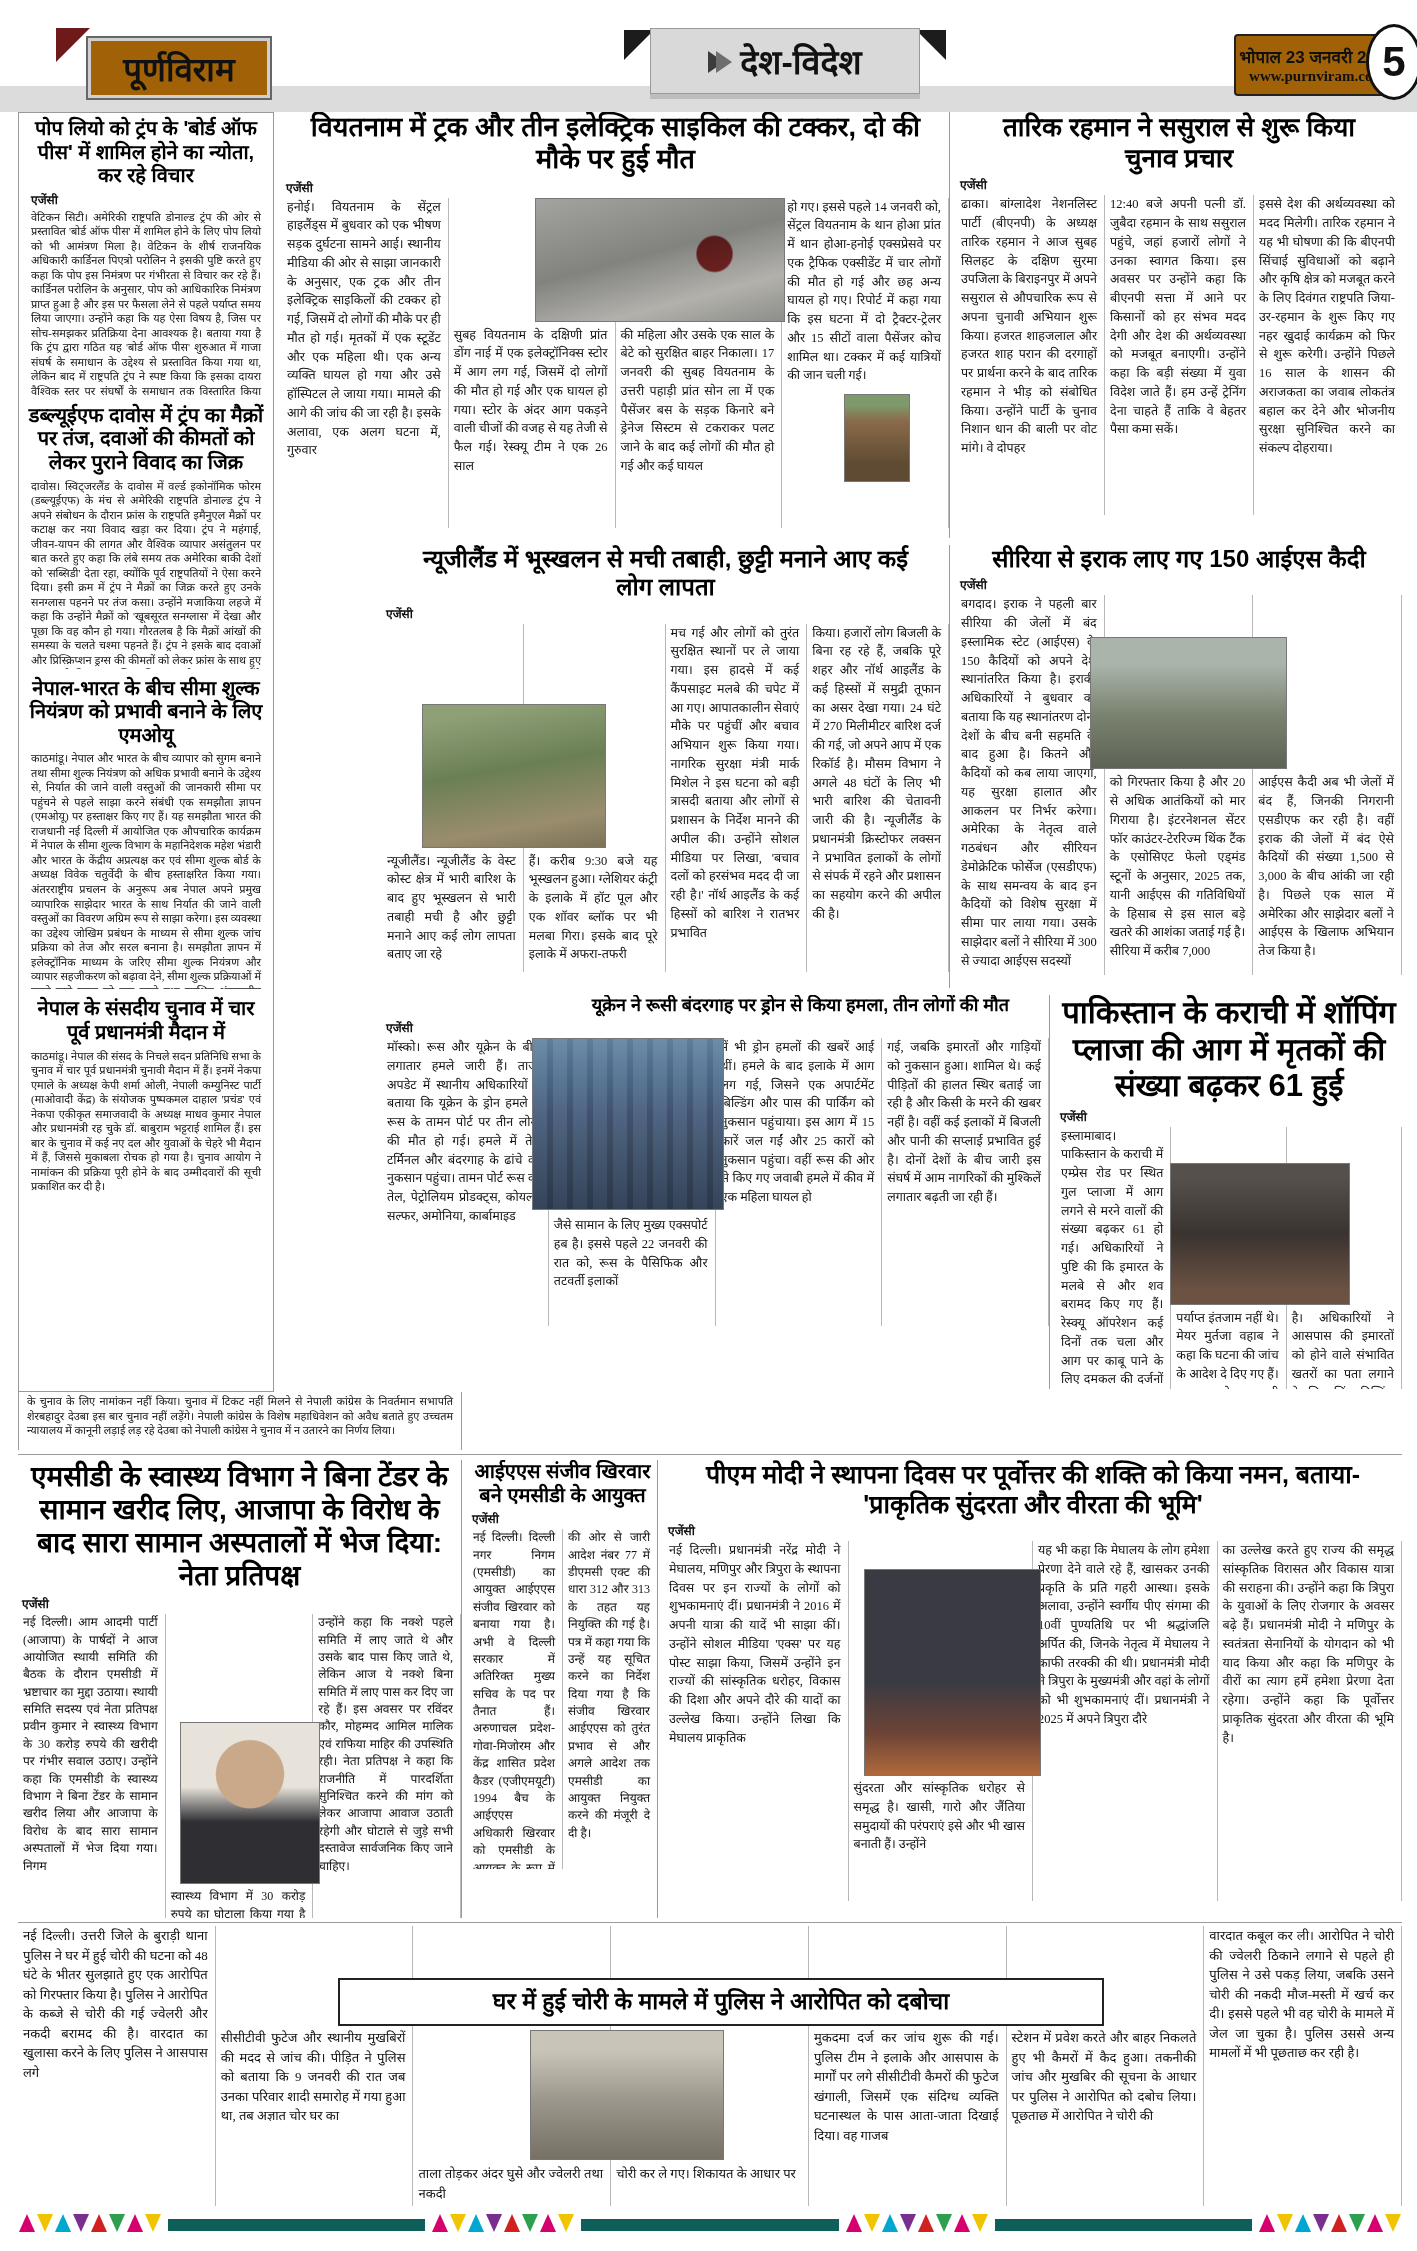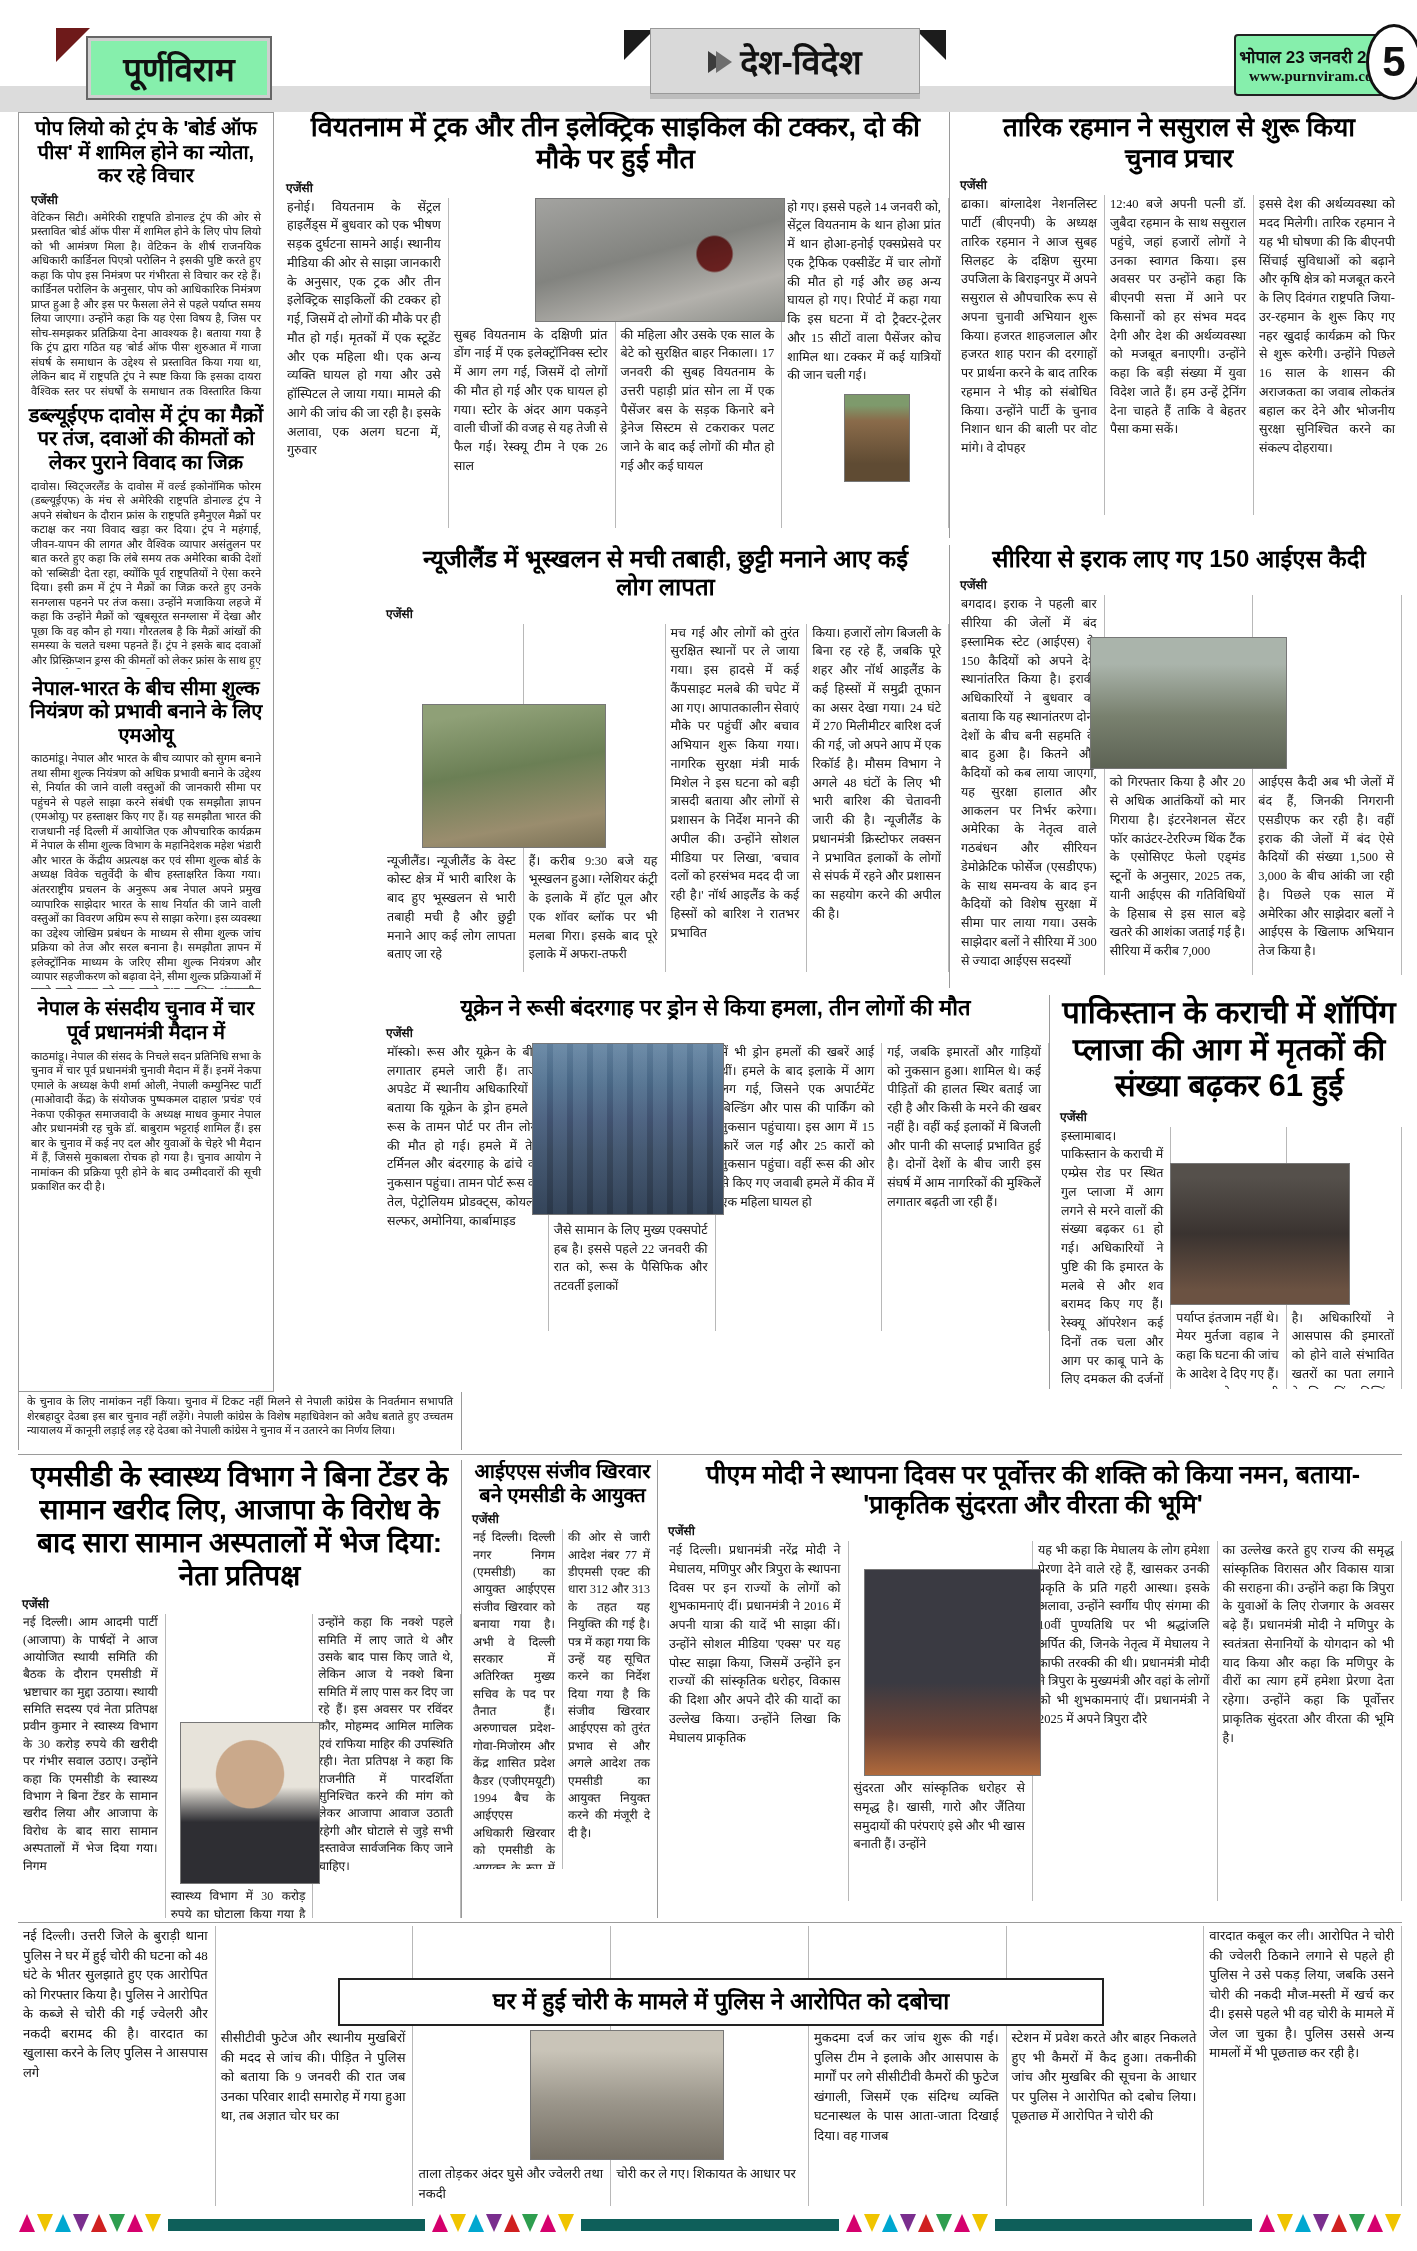--- a/index.html
+++ b/index.html
@@ -1,20 +1,20 @@
 <!DOCTYPE html>
 <html><head>
 <meta charset="utf-8">
 <title>Newspaper</title>
 <style>
   html,body{margin:0;padding:0;background:#f2f2f2;}
   #page{position:relative;width:1417px;height:2251px;background:#ffffff;margin:0 auto;
         font-family:"Liberation Serif","DejaVu Serif",serif;color:#111;overflow:hidden;}
   .band{position:absolute;left:0;top:86px;width:1417px;height:26px;background:#dcdcdc;}
-  .box{position:absolute;background:#86efac;}
+  .box{position:absolute;background:#a16207;}
   .masthead{left:86px;top:36px;width:182px;height:60px;border:2px solid #666;box-shadow:0 0 0 3px #cfcfcf inset;
             display:flex;align-items:center;justify-content:center;font-weight:bold;font-size:33px;
             font-family:"Liberation Sans","DejaVu Sans",sans-serif;}
   .tri-corner{position:absolute;width:0;height:0;}
   .m-tri{left:56px;top:28px;border-top:34px solid #6e1a1a;border-right:34px solid transparent;}
   .b-tri-l{left:624px;top:30px;border-top:30px solid #1c1c1c;border-right:30px solid transparent;}
   .b-tri-r{left:916px;top:30px;border-top:30px solid #1c1c1c;border-left:30px solid transparent;}
   .banner{left:650px;top:28px;width:268px;height:64px;background:#d9d9d9;border:1px solid #999;
           box-shadow:0 5px 0 #bdbdbd;display:flex;align-items:center;justify-content:center;gap:8px;
           font-weight:bold;font-size:34px;font-family:"Liberation Sans","DejaVu Sans",sans-serif;}
@@ -139,21 +139,21 @@
     <div class="agency">एजेंसी</div>
     <div class="cols" style="height:380px;font-size:12.5px;line-height:1.5;">
       <div class="col">बगदाद। इराक ने पहली बार सीरिया की जेलों में बंद इस्लामिक स्टेट (आईएस) के 150 कैदियों को अपने देश स्थानांतरित किया है। इराकी अधिकारियों ने बुधवार को बताया कि यह स्थानांतरण दोनों देशों के बीच बनी सहमति के बाद हुआ है। कितने और कैदियों को कब लाया जाएगा, यह सुरक्षा हालात और आकलन पर निर्भर करेगा। अमेरिका के नेतृत्व वाले गठबंधन और सीरियन डेमोक्रेटिक फोर्सेज (एसडीएफ) के साथ समन्वय के बाद इन कैदियों को विशेष सुरक्षा में सीमा पार लाया गया। उसके साझेदार बलों ने सीरिया में 300 से ज्यादा आईएस सदस्यों</div>
       <div class="col" style="padding-top:178px;">को गिरफ्तार किया है और 20 से अधिक आतंकियों को मार गिराया है। इंटरनेशनल सेंटर फॉर काउंटर-टेररिज्म थिंक टैंक के एसोसिएट फेलो एड्मंड स्टूनों के अनुसार, 2025 तक, यानी आईएस की गतिविधियों के हिसाब से इस साल बड़े खतरे की आशंका जताई गई है। सीरिया में करीब 7,000</div>
       <div class="col" style="padding-top:178px;">आईएस कैदी अब भी जेलों में बंद हैं, जिनकी निगरानी एसडीएफ कर रही है। वहीं इराक की जेलों में बंद ऐसे कैदियों की संख्या 1,500 से 3,000 के बीच आंकी जा रही है। पिछले एक साल में अमेरिका और साझेदार बलों ने आईएस के खिलाफ अभियान तेज किया है।</div>
       <div class="photo ph-convoy" style="left:134px;top:42px;width:195px;height:130px;"></div>
     </div>
   </div>
 
   <div class="block" style="left:382px;top:995px;width:668px;height:394px;border-right:1px solid #9a9a9a;box-sizing:border-box;">
-    <div class="hl" style="font-size:22px;padding:0 40px;">यूक्रेन ने रूसी बंदरगाह पर ड्रोन से किया हमला, तीन लोगों की मौत</div>
+    <div class="hl" style="font-size:18px;padding:0 40px;text-align:right;">यूक्रेन ने रूसी बंदरगाह पर ड्रोन से किया हमला, तीन लोगों की मौत</div>
     <div class="agency">एजेंसी</div>
     <div class="cols" style="height:288px;font-size:12.5px;line-height:1.5;">
       <div class="col">मॉस्को। रूस और यूक्रेन के बीच लगातार हमले जारी हैं। ताजा अपडेट में स्थानीय अधिकारियों ने बताया कि यूक्रेन के ड्रोन हमले में रूस के तामन पोर्ट पर तीन लोगों की मौत हो गई। हमले में तेल टर्मिनल और बंदरगाह के ढांचे को नुकसान पहुंचा। तामन पोर्ट रूस का तेल, पेट्रोलियम प्रोडक्ट्स, कोयला, सल्फर, अमोनिया, कार्बामाइड</div>
       <div class="col" style="padding-top:178px;">जैसे सामान के लिए मुख्य एक्सपोर्ट हब है। इससे पहले 22 जनवरी की रात को, रूस के पैसिफिक और तटवर्ती इलाकों</div>
       <div class="col">में भी ड्रोन हमलों की खबरें आई थीं। हमले के बाद इलाके में आग लग गई, जिसने एक अपार्टमेंट बिल्डिंग और पास की पार्किंग को नुकसान पहुंचाया। इस आग में 15 कारें जल गईं और 25 कारों को नुकसान पहुंचा। वहीं रूस की ओर से किए गए जवाबी हमले में कीव में एक महिला घायल हो</div>
       <div class="col">गई, जबकि इमारतों और गाड़ियों को नुकसान हुआ। शामिल थे। कई पीड़ितों की हालत स्थिर बताई जा रही है और किसी के मरने की खबर नहीं है। वहीं कई इलाकों में बिजली और पानी की सप्लाई प्रभावित हुई है। दोनों देशों के बीच जारी इस संघर्ष में आम नागरिकों की मुश्किलें लगातार बढ़ती जा रही हैं।</div>
       <div class="photo ph-ruin" style="left:150px;top:0;width:190px;height:170px;"></div>
     </div>
   </div>
 

